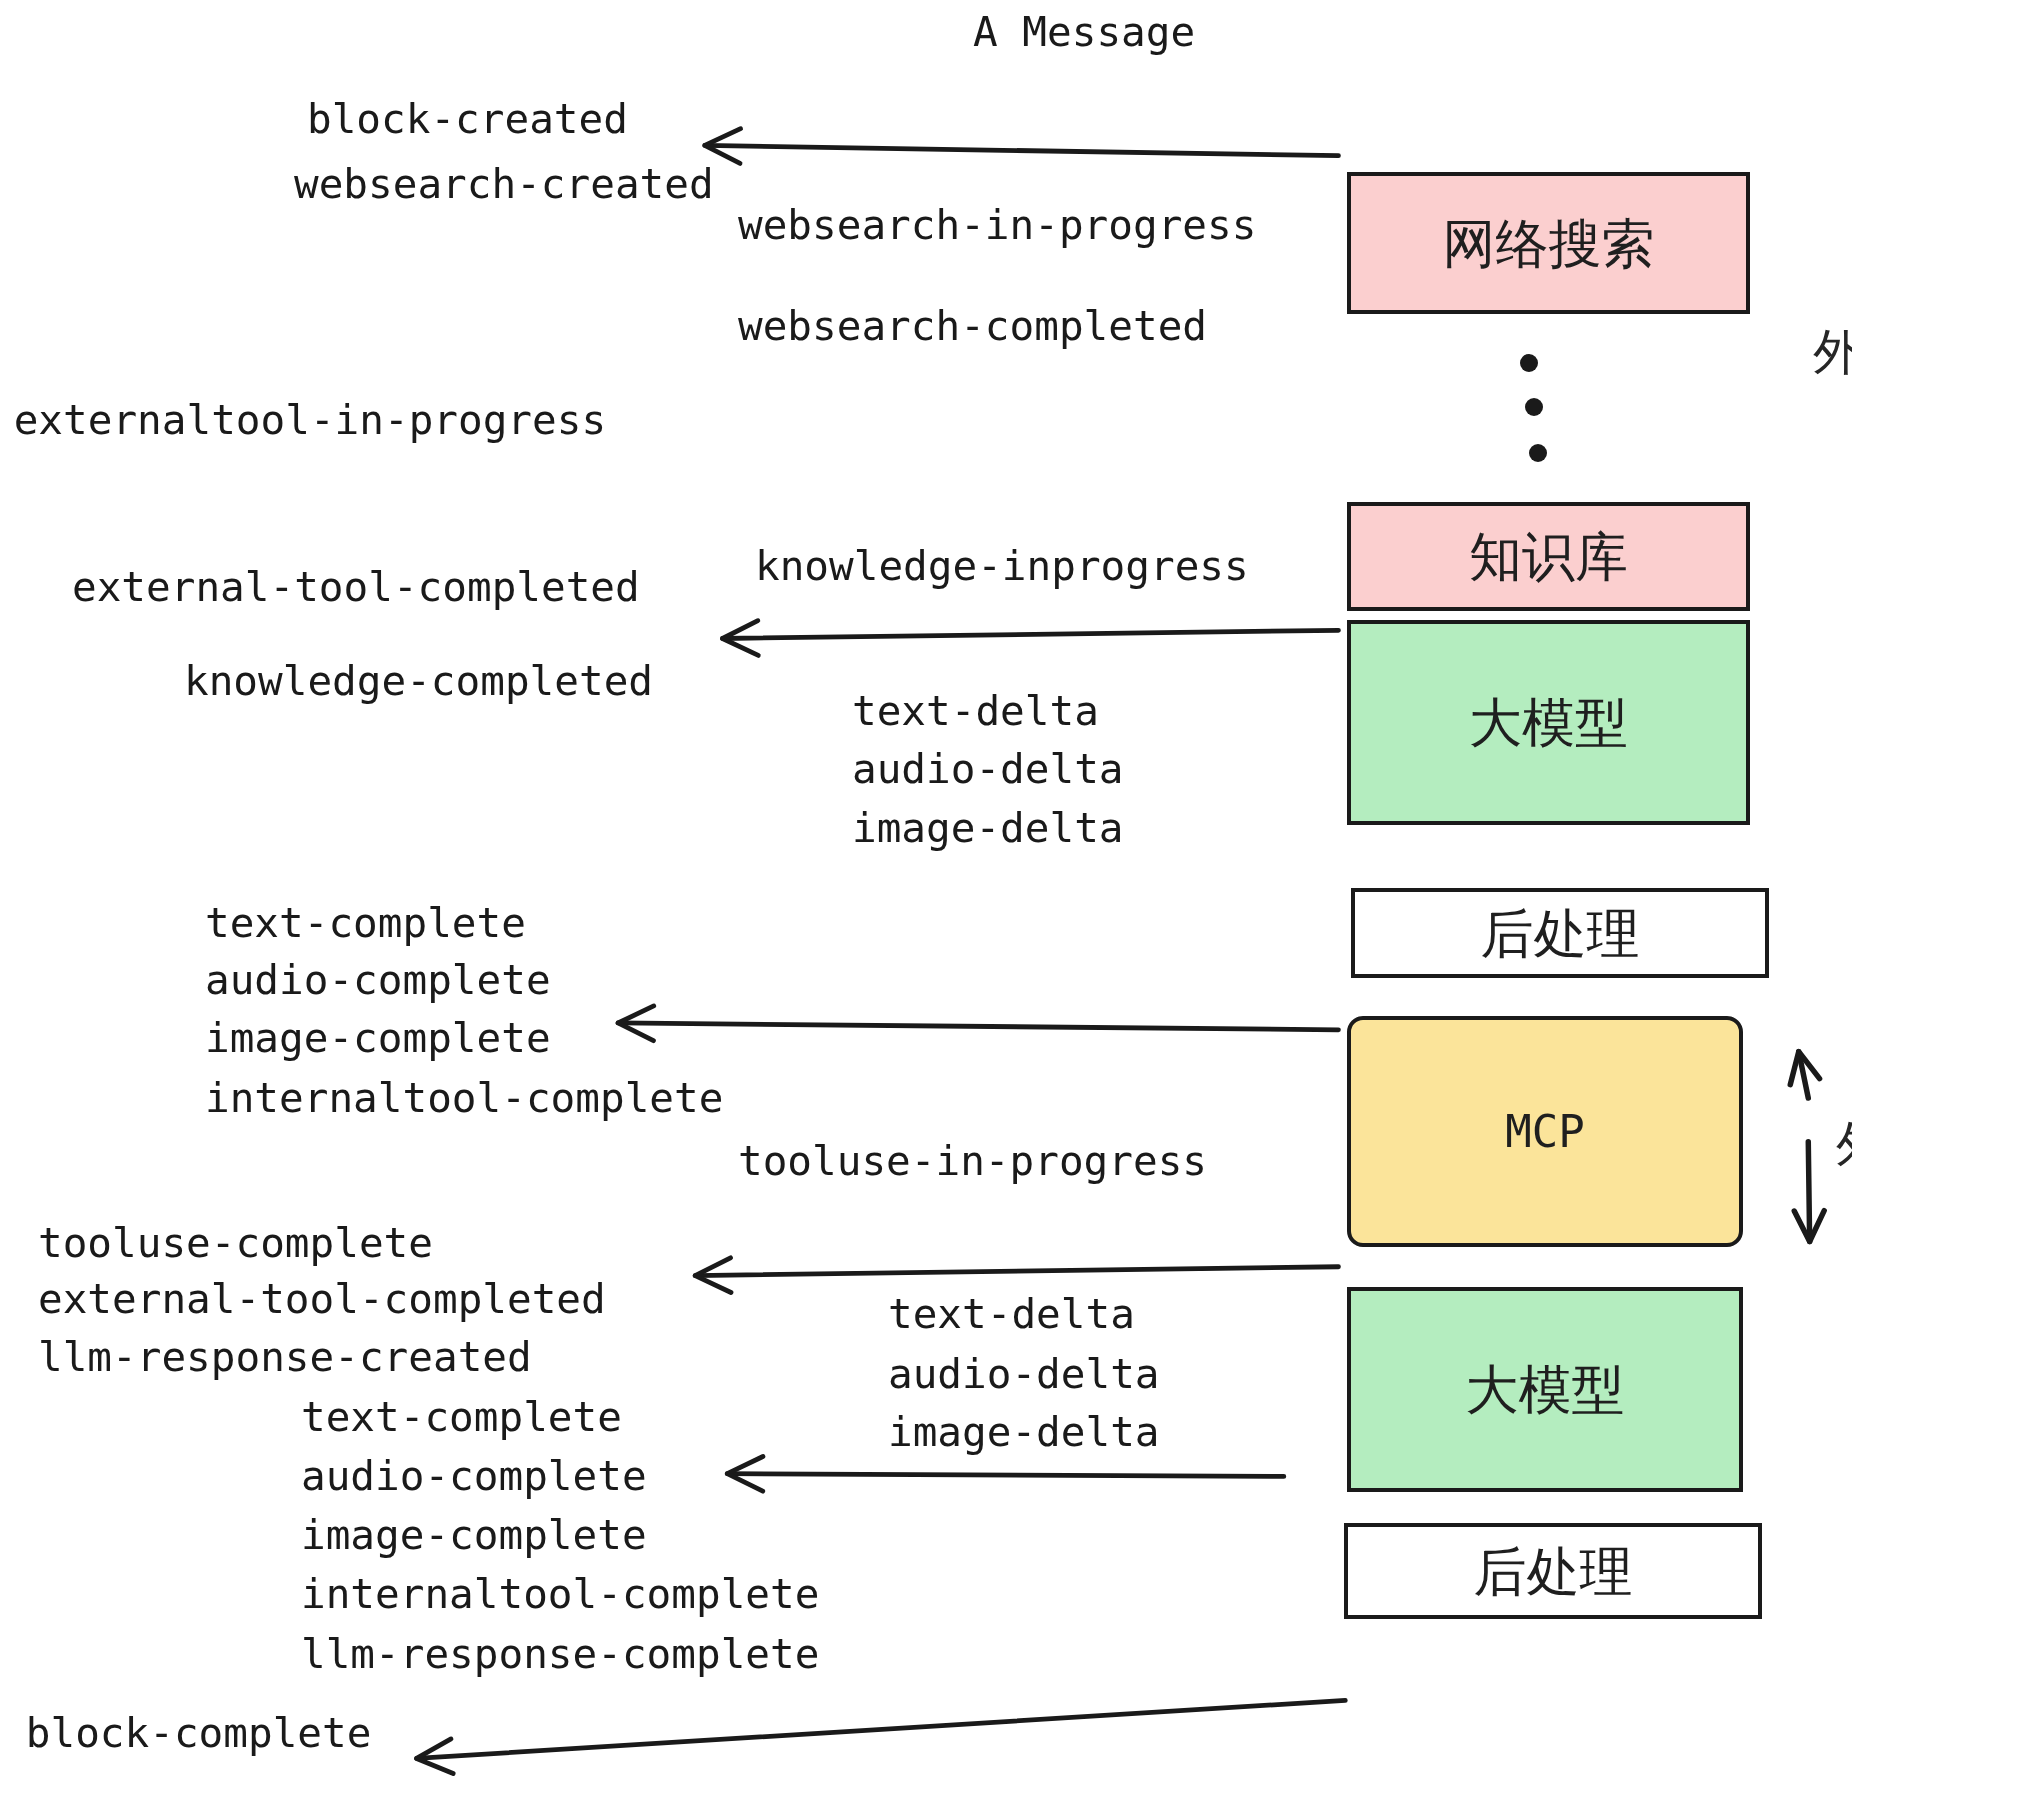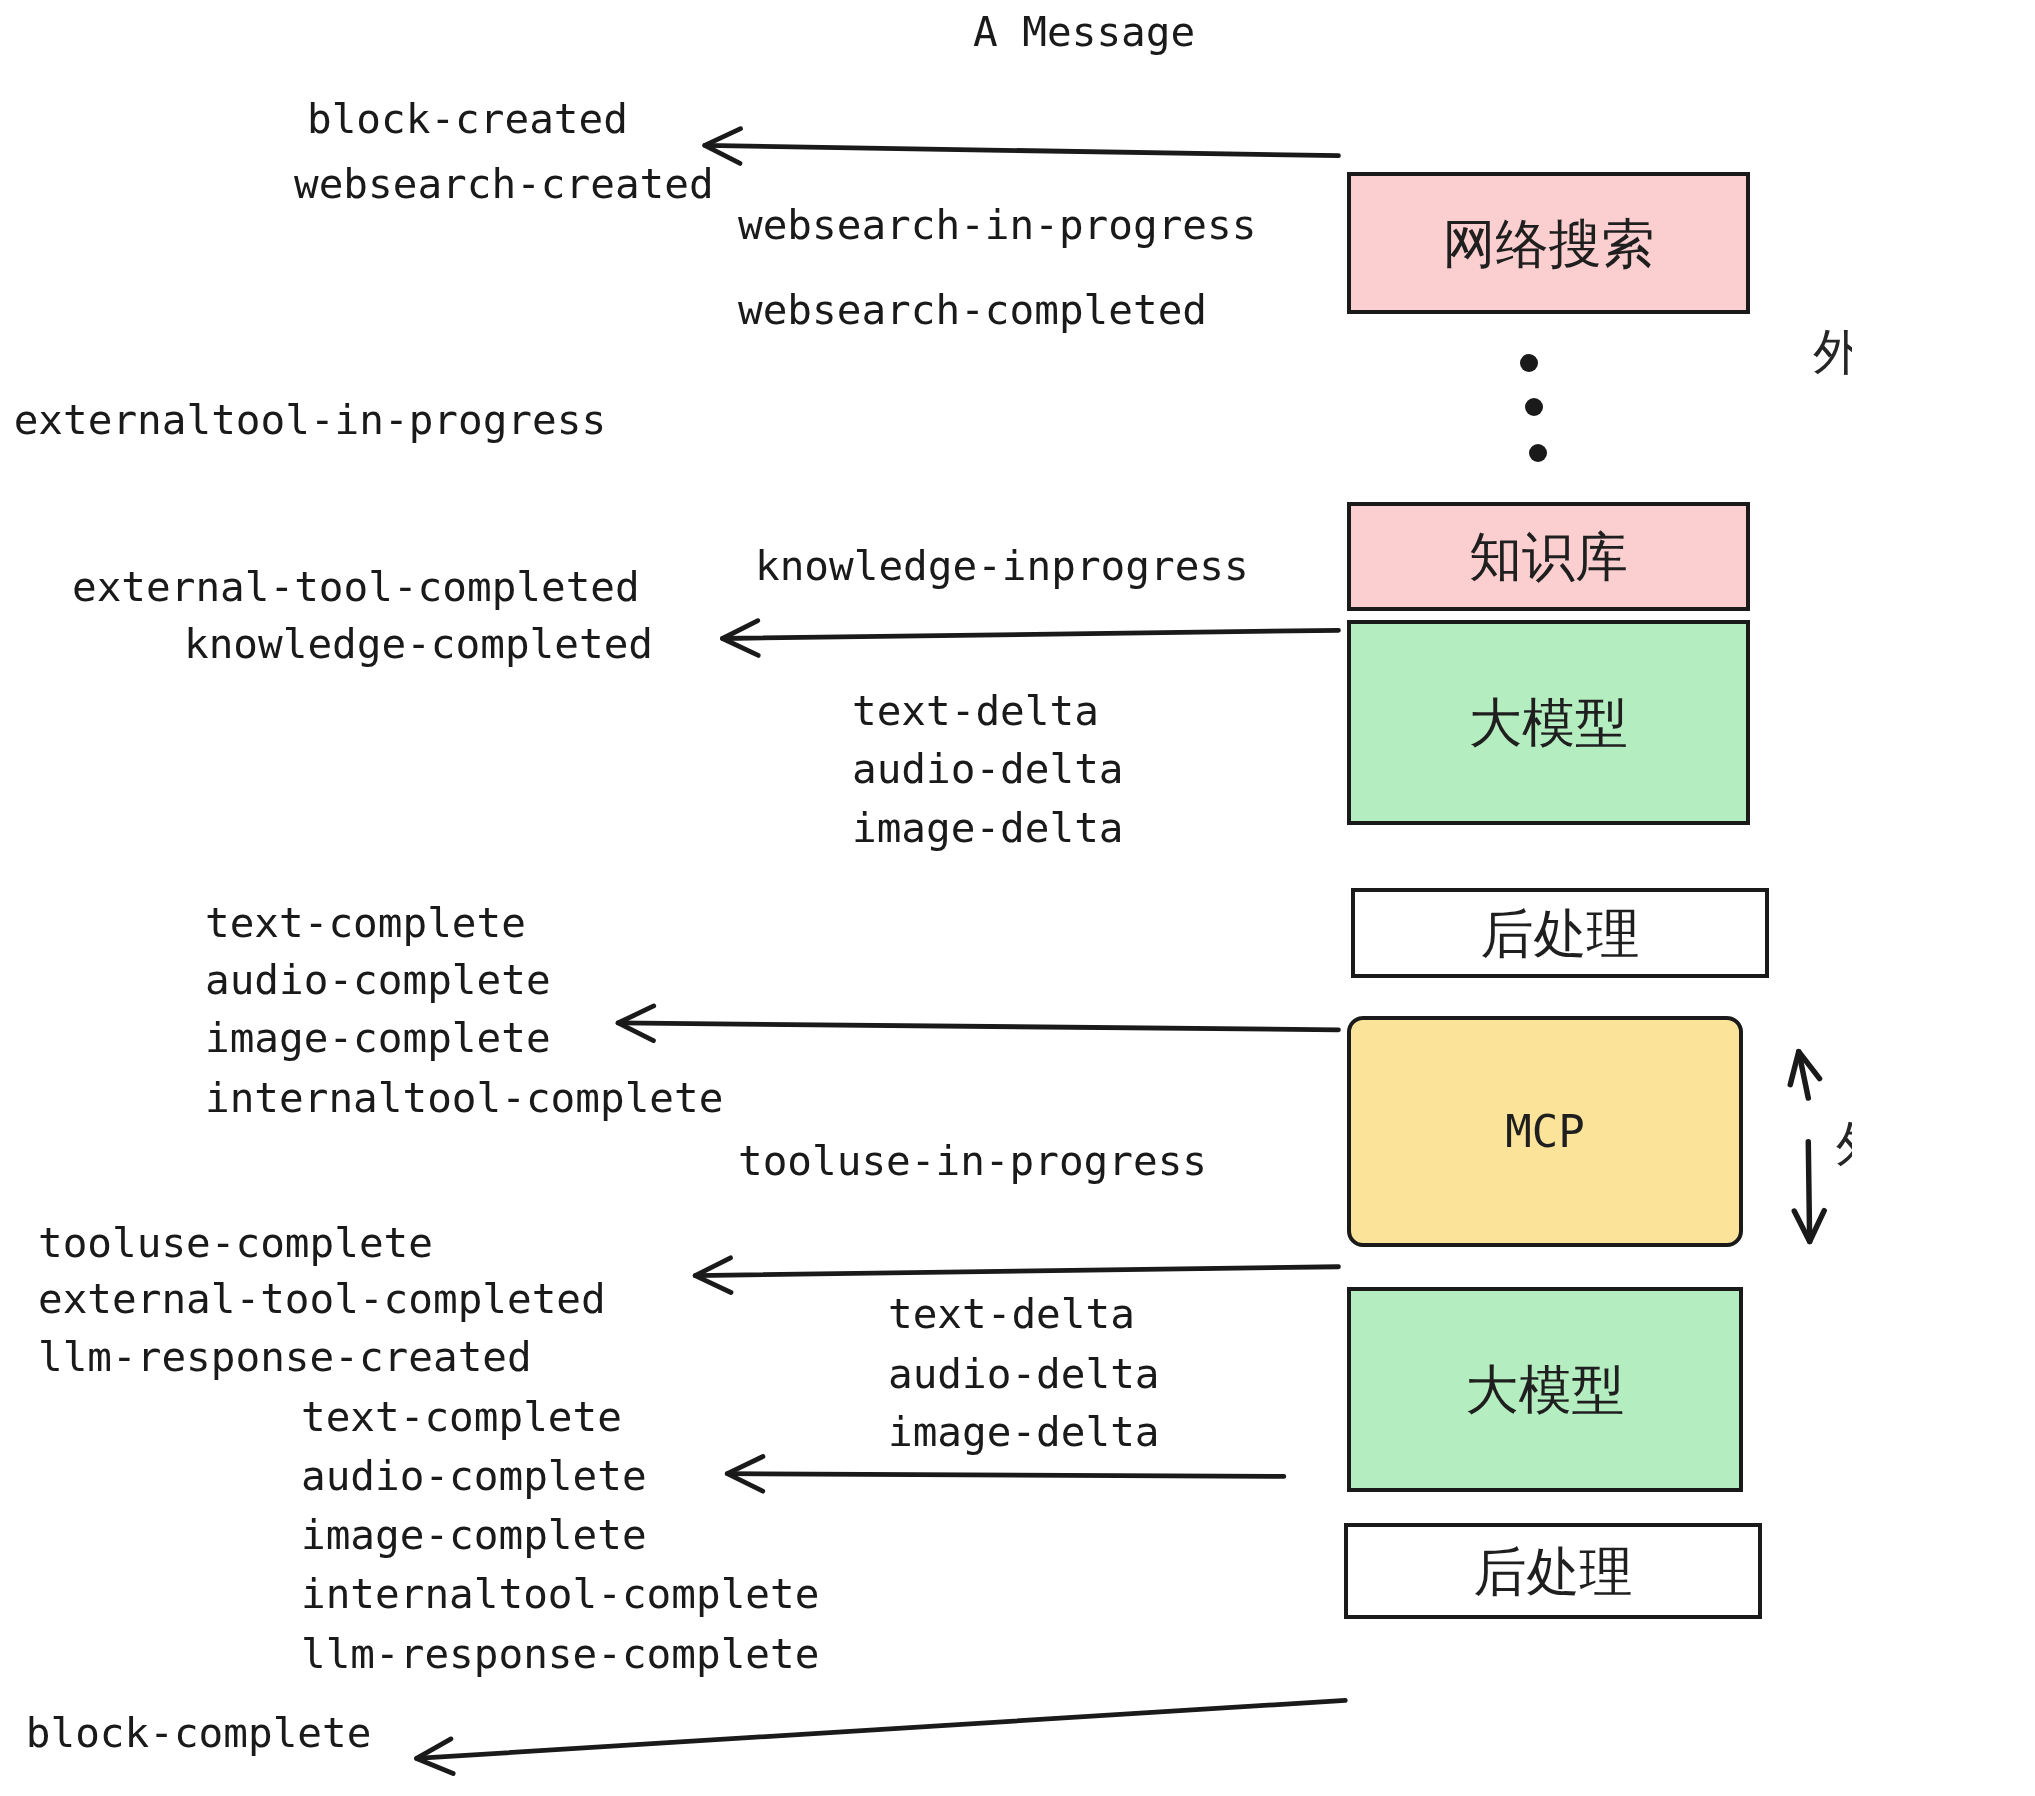--- a/index.html
+++ b/index.html
@@ -147,39 +147,39 @@
       <div class="dot" style="left: 1520px; top: 354px;"></div>
       <div class="dot" style="left: 1525px; top: 398px;"></div>
       <div class="dot" style="left: 1529px; top: 444px;"></div>
     </div>
 
   <div id="events-left-layer">
       <div class="ev" style="left: 307px; top: 99px;">block-created</div>
       <div class="ev" style="left: 294px; top: 164px;">websearch-created</div>
       <div class="ev" style="left: 13.7px; top: 400px;">externaltool-in-progress</div>
       <div class="ev" style="left: 72px; top: 567px;">external-tool-completed</div>
-      <div class="ev" style="left: 184px; top: 624px;">knowledge-completed</div>
+      <div class="ev" style="left: 184px; top: 661px;">knowledge-completed</div>
       <div class="ev" style="left: 205px; top: 903px;">text-complete</div>
       <div class="ev" style="left: 205px; top: 960px;">audio-complete</div>
       <div class="ev" style="left: 205px; top: 1018px;">image-complete</div>
       <div class="ev" style="left: 205px; top: 1078px;">internaltool-complete</div>
       <div class="ev" style="left: 38px; top: 1223px;">tooluse-complete</div>
       <div class="ev" style="left: 38px; top: 1279px;">external-tool-completed</div>
       <div class="ev" style="left: 38px; top: 1337px;">llm-response-created</div>
       <div class="ev" style="left: 301px; top: 1397px;">text-complete</div>
       <div class="ev" style="left: 301px; top: 1456px;">audio-complete</div>
       <div class="ev" style="left: 301px; top: 1515px;">image-complete</div>
       <div class="ev" style="left: 301px; top: 1574px;">internaltool-complete</div>
       <div class="ev" style="left: 301px; top: 1634px;">llm-response-complete</div>
       <div class="ev" style="left: 6.8px; top: 1713px; margin-left: 19px;">block-complete</div>
     </div>
 
   <div id="events-right-layer">
       <div class="ev" style="left: 738px; top: 205px;">websearch-in-progress</div>
-      <div class="ev" style="left: 738px; top: 290px;">websearch-completed</div>
+      <div class="ev" style="left: 738px; top: 306px;">websearch-completed</div>
       <div class="ev" style="left: 755px; top: 546px;">knowledge-inprogress</div>
       <div class="ev" style="left: 852px; top: 691px;">text-delta</div>
       <div class="ev" style="left: 852px; top: 749px;">audio-delta</div>
       <div class="ev" style="left: 852px; top: 808px;">image-delta</div>
       <div class="ev" style="left: 738px; top: 1141px;">tooluse-in-progress</div>
       <div class="ev" style="left: 888px; top: 1294px;">text-delta</div>
       <div class="ev" style="left: 888px; top: 1354px;">audio-delta</div>
       <div class="ev" style="left: 888px; top: 1412px;">image-delta</div>
     </div>
 

